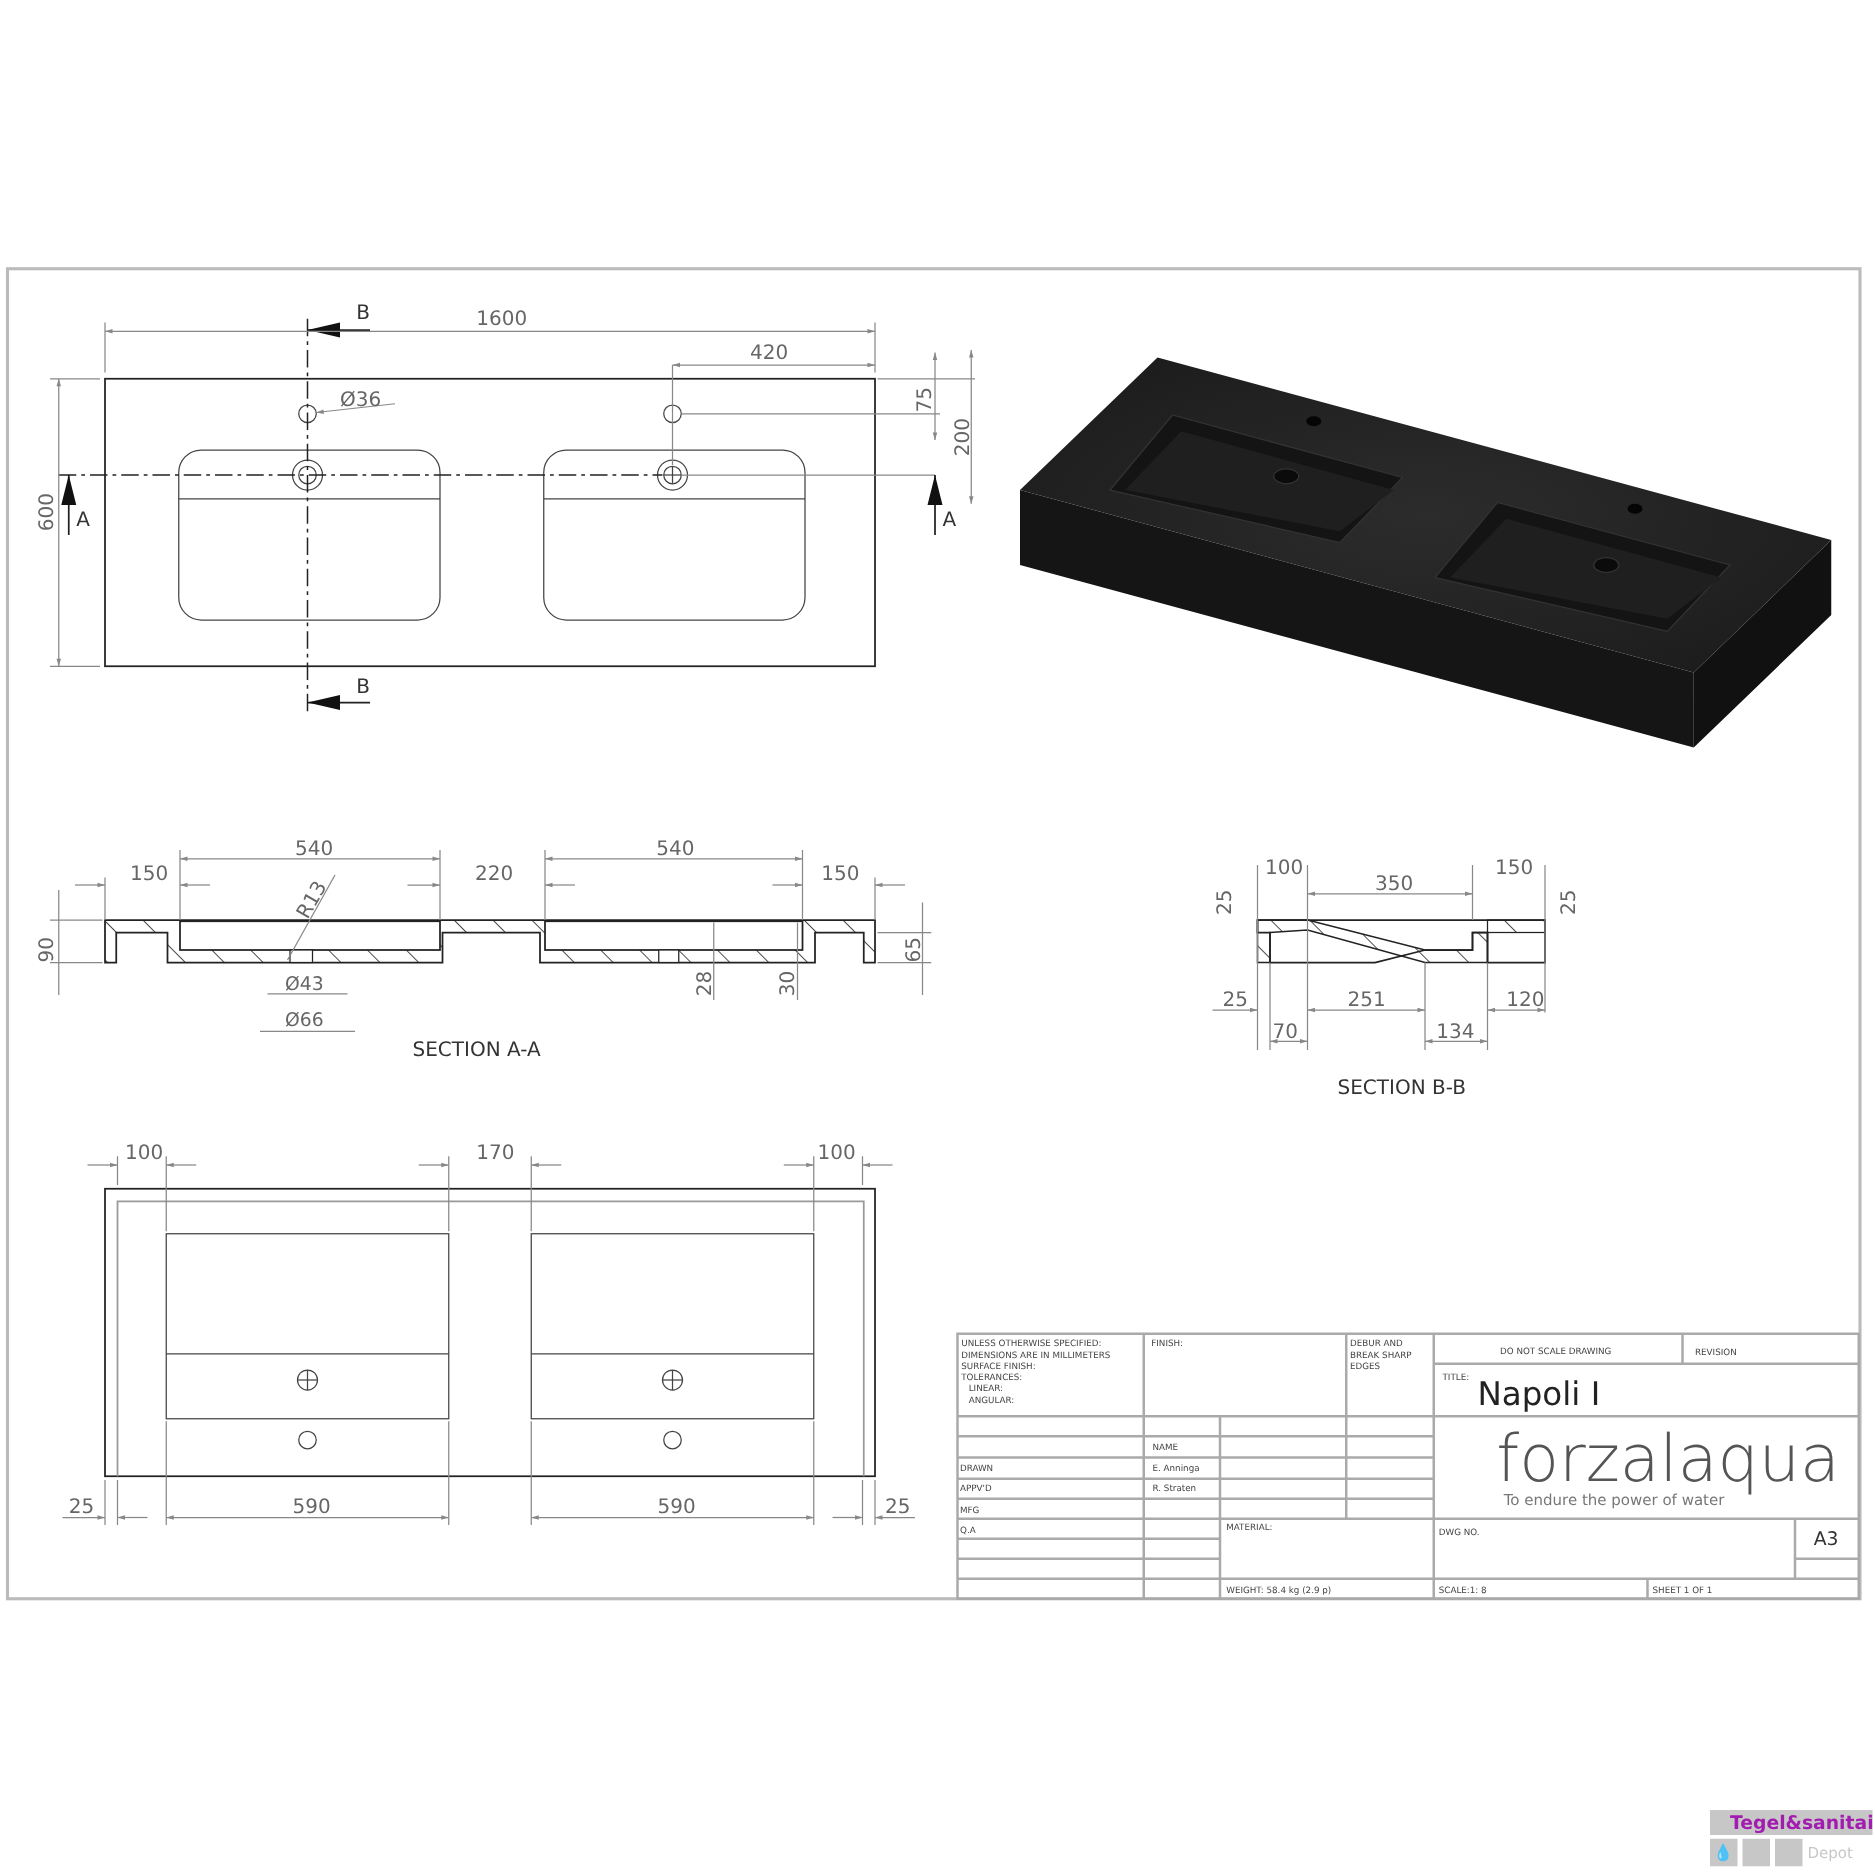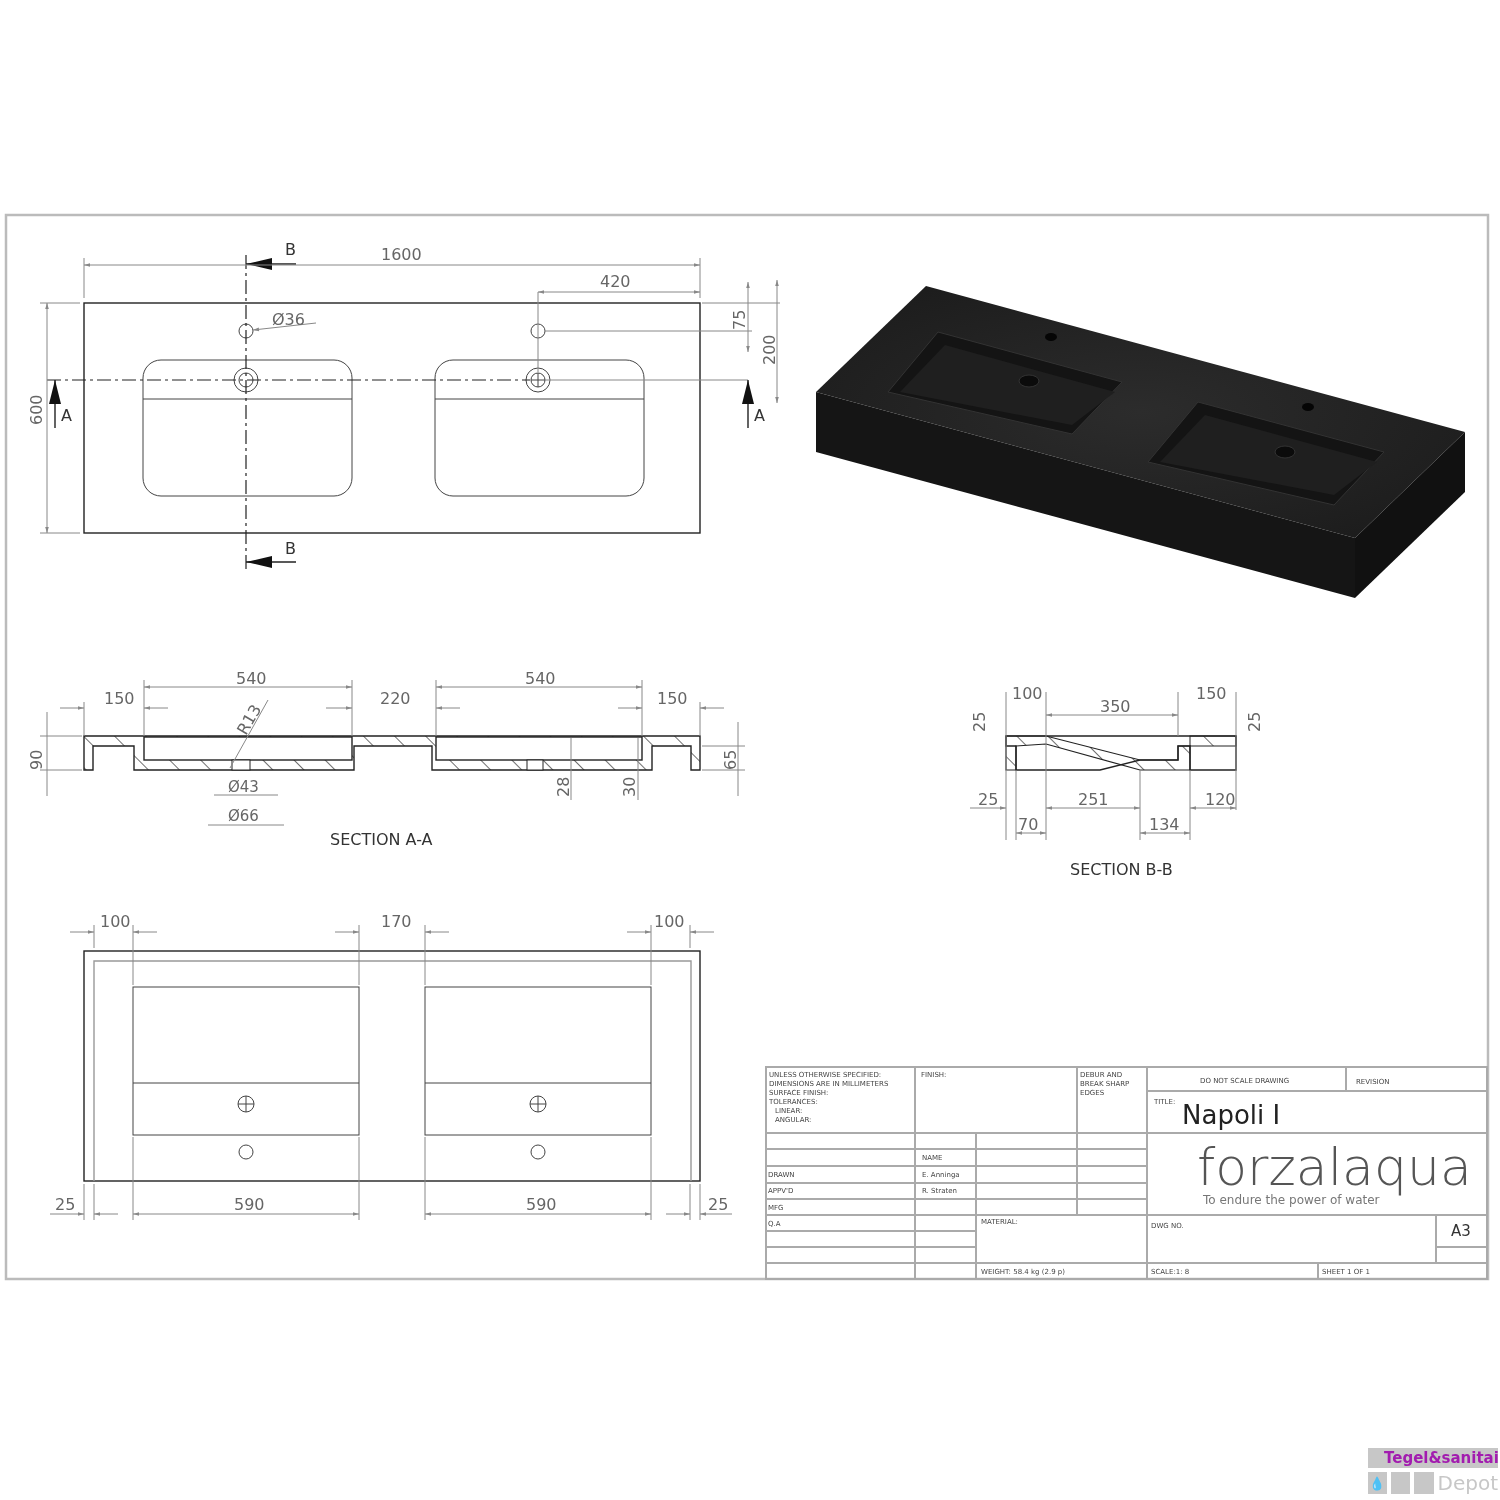--- a/index.html
+++ b/index.html
@@ -18,21 +18,21 @@
   .geo-thin { stroke: #444; stroke-width: 1; fill: none; }
   .dimline { stroke: #888; stroke-width: 1; fill: none; }
   .center { stroke: #222; stroke-width: 1.2; fill: none; stroke-dasharray: 14 4 3 4; }
   .tbline { stroke: #aaa; stroke-width: 2; fill: none; }
   #watermark { position: absolute; right: 2px; bottom: 0px; width: 130px; height: 52px; }
   #watermark .wm-top { background: #c7c7c7; color: #a21caf; font-weight: bold; font-size: 15px;
                        font-family: "DejaVu Sans", sans-serif; padding: 1px 16px; white-space: nowrap; }
   #watermark .wm-row { display: flex; gap: 4px; margin-top: 3px; align-items: center; }
   #watermark .wm-sq { width: 22px; height: 22px; background: #c7c7c7; color: #fff; font-size: 13px;
                       display: flex; align-items: center; justify-content: center; }
-  #watermark .wm-depot { color: #c7c7c7; font-size: 20px; font-family: "DejaVu Sans", sans-serif; }
+  #watermark .wm-depot { color: #c7c7c7; font-size: 12px; font-family: "DejaVu Sans", sans-serif; }
 </style>
 </head>
 <body>
 
 <svg id="sheet" viewBox="0 0 1500 1500" xmlns="http://www.w3.org/2000/svg">
   <defs>
     <marker id="arr" viewBox="0 0 10 10" refX="10" refY="5" markerWidth="9" markerHeight="6" orient="auto-start-reverse">
       <path d="M0,2 L10,5 L0,8 z" fill="#888"></path>
     </marker>
     <pattern id="hatchp" patternUnits="userSpaceOnUse" width="22" height="22" patternTransform="rotate(-45)">

